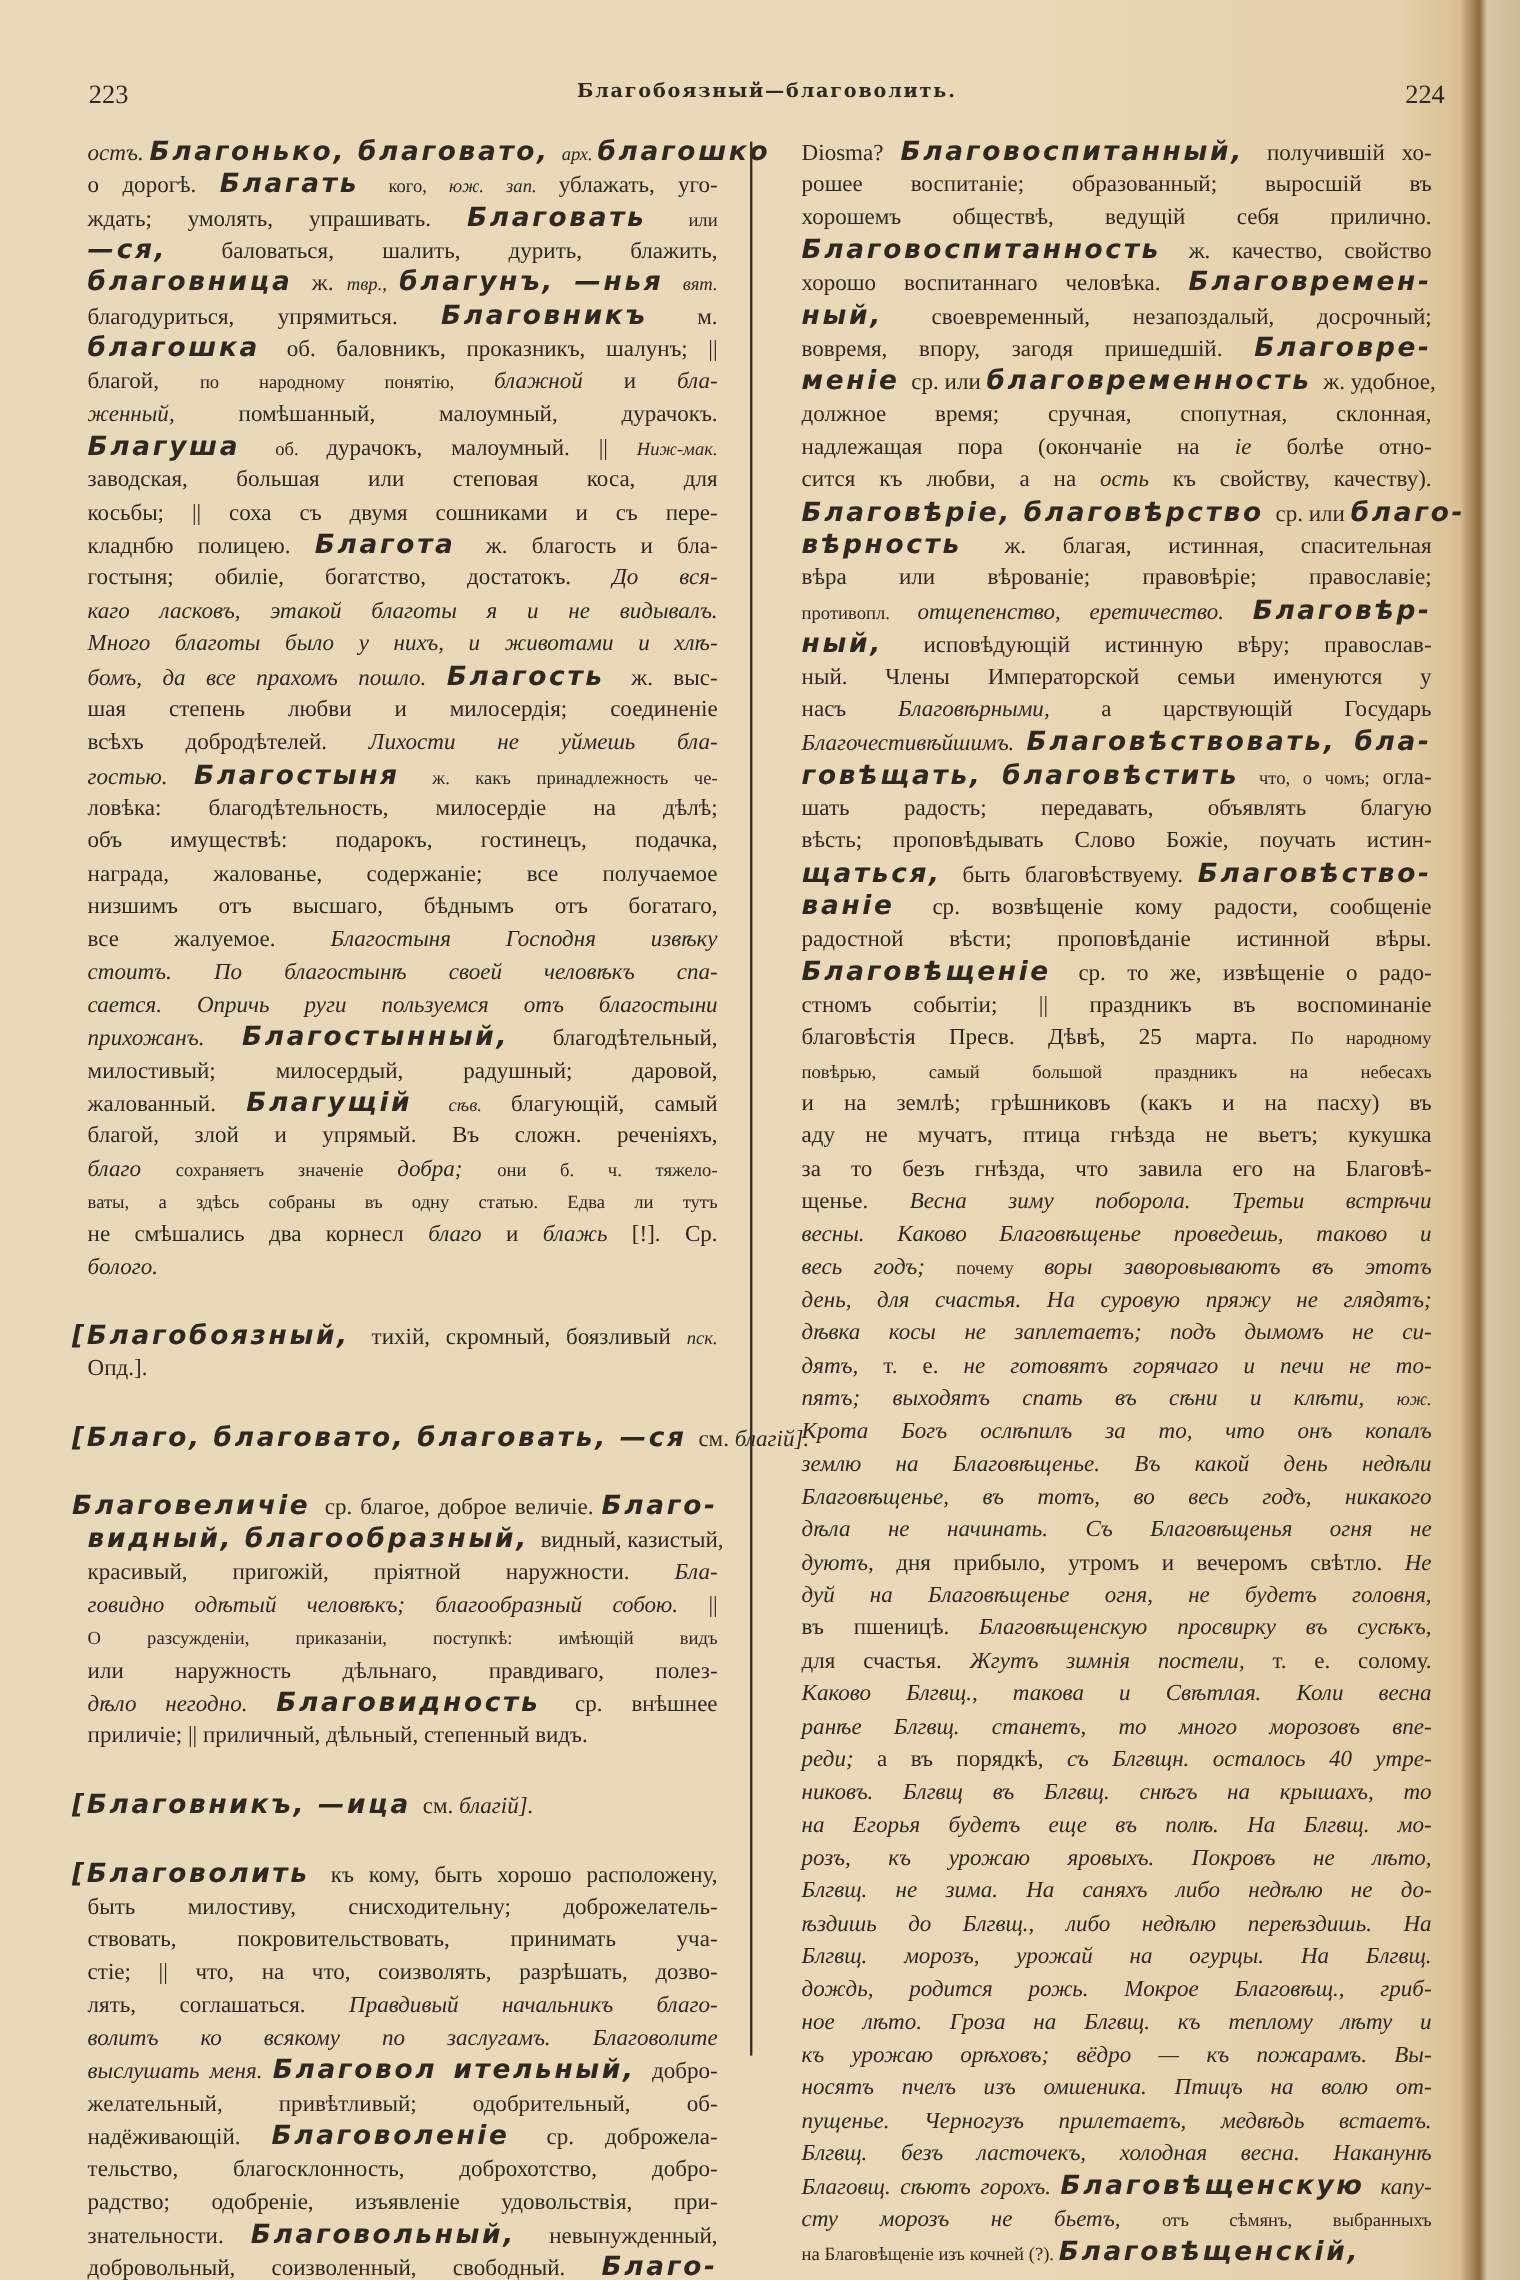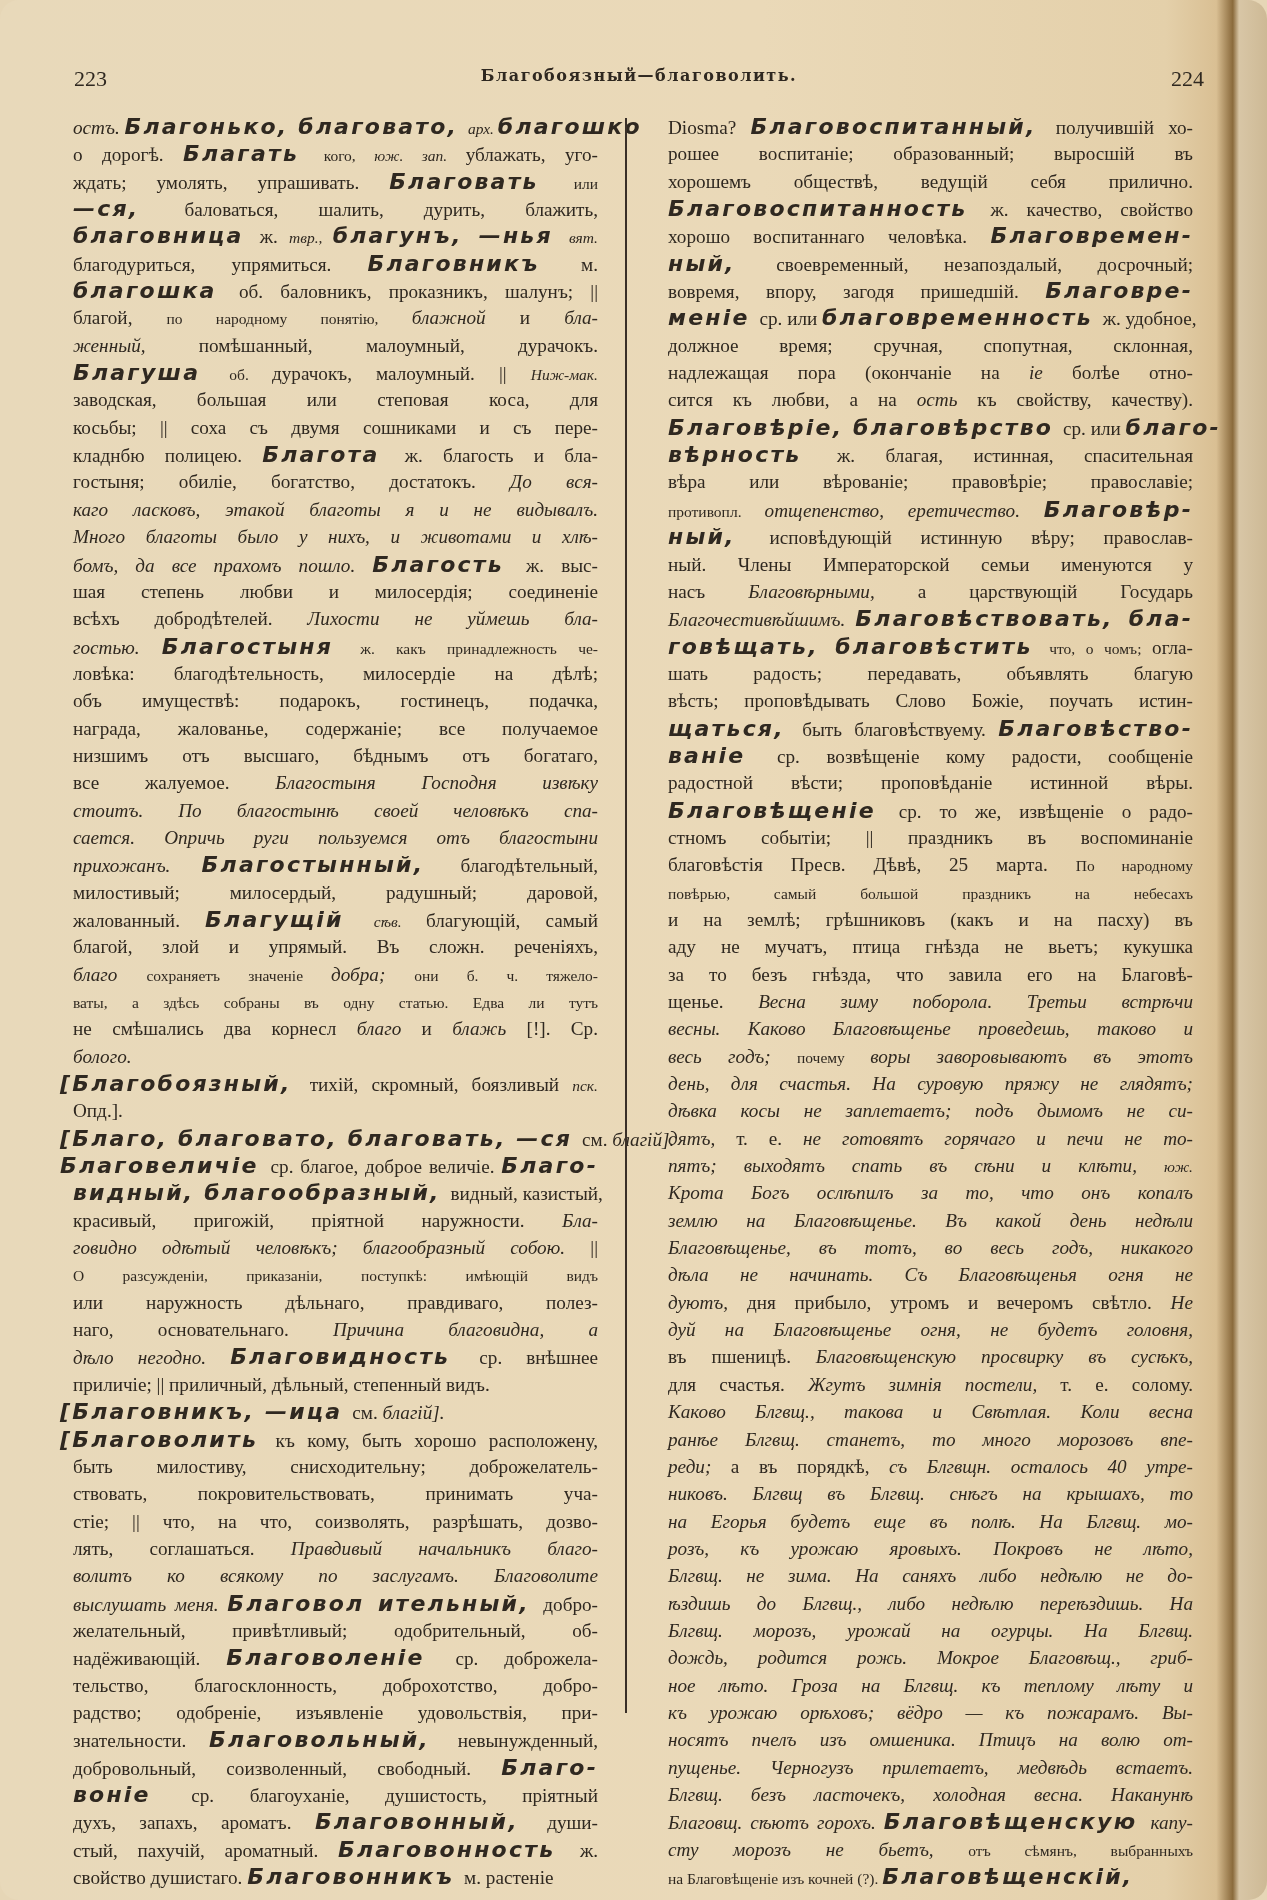--- a/index.html
+++ b/index.html
@@ -5,21 +5,20 @@
   html, body { margin: 0; padding: 0; }
   body {
     width: 1267px; height: 1900px; overflow: hidden;
     background: #e6d6b6;
     font-family: "Liberation Serif", "DejaVu Serif", serif;
     color: #2f2820;
   }
   .page {
     position: relative; width: 1267px; height: 1900px;
     background: linear-gradient(90deg, #e8d9ba 0%, #ead9b8 60%, #e4d0aa 92%, #d9bf93 96%, #8a6a3c 97.3%, #d8c6a6 97.8%, #cdb995 100%);
-    border-radius: 19px;
   }
   .header {
     position: absolute; top: 66px; left: 74px; width: 1130px; height: 40px;
     font-size: 22px;
   }
   .page-num-left { position: absolute; left: 0; top: 0; }
   .page-num-right { position: absolute; right: 0; top: 0; }
   .running-head {
     position: absolute; left: 0; right: 0; top: 0; text-align: center;
     letter-spacing: 1.5px; font-weight: bold; font-family: "DejaVu Serif", serif; font-size: 16px;
@@ -29,21 +28,21 @@
     font-size: 19.2px; line-height: 27.35px; text-align: justify;
   }
   .col-left { left: 73px; }
   .col-right { left: 668px; }
   .divider {
     position: absolute; left: 625px; top: 118px; width: 1.5px; height: 1595px;
     background: #3a3028;
   }
   .line { display: block; white-space: nowrap; text-align-last: justify; height: 27.35px; overflow: visible; }
   .line.last { text-align-last: left; }
-  .line.hang { padding-left: 0; margin-left: -13px; }
+  .line.hang { padding-left: 0; margin-left: -13px; margin-top: 30px; }
   .hw { font-family: "DejaVu Sans", sans-serif; font-weight: bold; letter-spacing: 2.2px; font-size: 22px; font-style: italic; }
   .it { font-style: italic; }
   .sm { font-size: 15.5px; }
 </style>
 </head>
 <body>
 
 <div class="page">
   <div class="header">
     <span class="page-num-left">223</span>
@@ -89,21 +88,20 @@
       <span class="line last"><span class="it">болого.</span></span>
       <span class="line hang"><span class="hw">[Благобоязный, </span><span>тихій, скромный, боязливый </span><span class="it sm">пск.</span></span>
       <span class="line last"><span>Опд.].</span></span>
       <span class="line hang last"><span class="hw">[Благо, благовато, благовать, —ся </span><span>см. </span><span class="it">благій].</span></span>
       <span class="line hang"><span class="hw">Благовеличіе </span><span>ср. благое, доброе величіе. </span><span class="hw">Благо-</span></span>
       <span class="line"><span class="hw">видный, благообразный, </span><span>видный, казистый,</span></span>
       <span class="line"><span>красивый, пригожій, пріятной наружности. </span><span class="it">Бла-</span></span>
       <span class="line"><span class="it">говидно одѣтый человѣкъ; благообразный собою. </span><span>||</span></span>
       <span class="line"><span class="sm">О разсужденіи, приказаніи, поступкѣ: имѣющій видъ</span></span>
       <span class="line"><span>или наружность дѣльнаго, правдиваго, полез-</span></span>
-      <span class="line"><span>наго, основательнаго. </span><span class="it">Причина благовидна, а</span></span>
       <span class="line"><span class="it">дѣло негодно. </span><span class="hw">Благовидность </span><span>ср. внѣшнее</span></span>
       <span class="line last"><span>приличіе; || приличный, дѣльный, степенный видъ.</span></span>
       <span class="line last hang"><span class="hw">[Благовникъ, —ица </span><span>см. </span><span class="it">благій].</span></span>
       <span class="line hang"><span class="hw">[Благоволить </span><span>къ кому, быть хорошо расположену,</span></span>
       <span class="line"><span>быть милостиву, снисходительну; доброжелатель-</span></span>
       <span class="line"><span>ствовать, покровительствовать, принимать уча-</span></span>
       <span class="line"><span>стіе; || что, на что, соизволять, разрѣшать, дозво-</span></span>
       <span class="line"><span>лять, соглашаться. </span><span class="it">Правдивый начальникъ благо-</span></span>
       <span class="line"><span class="it">волитъ ко всякому по заслугамъ. Благоволите</span></span>
       <span class="line"><span class="it">выслушать меня. </span><span class="hw">Благовол ительный, </span><span>добро-</span></span>

